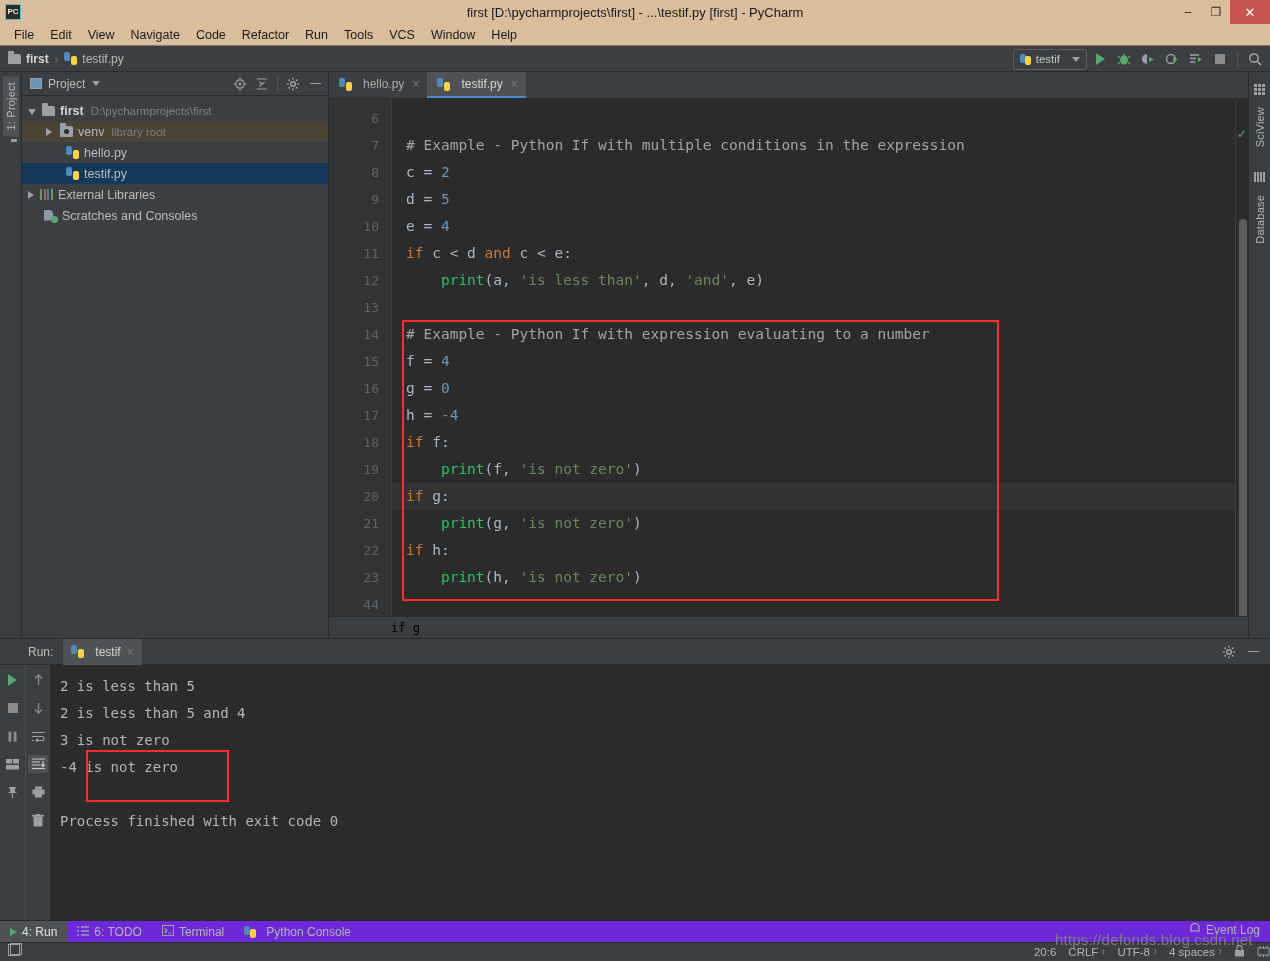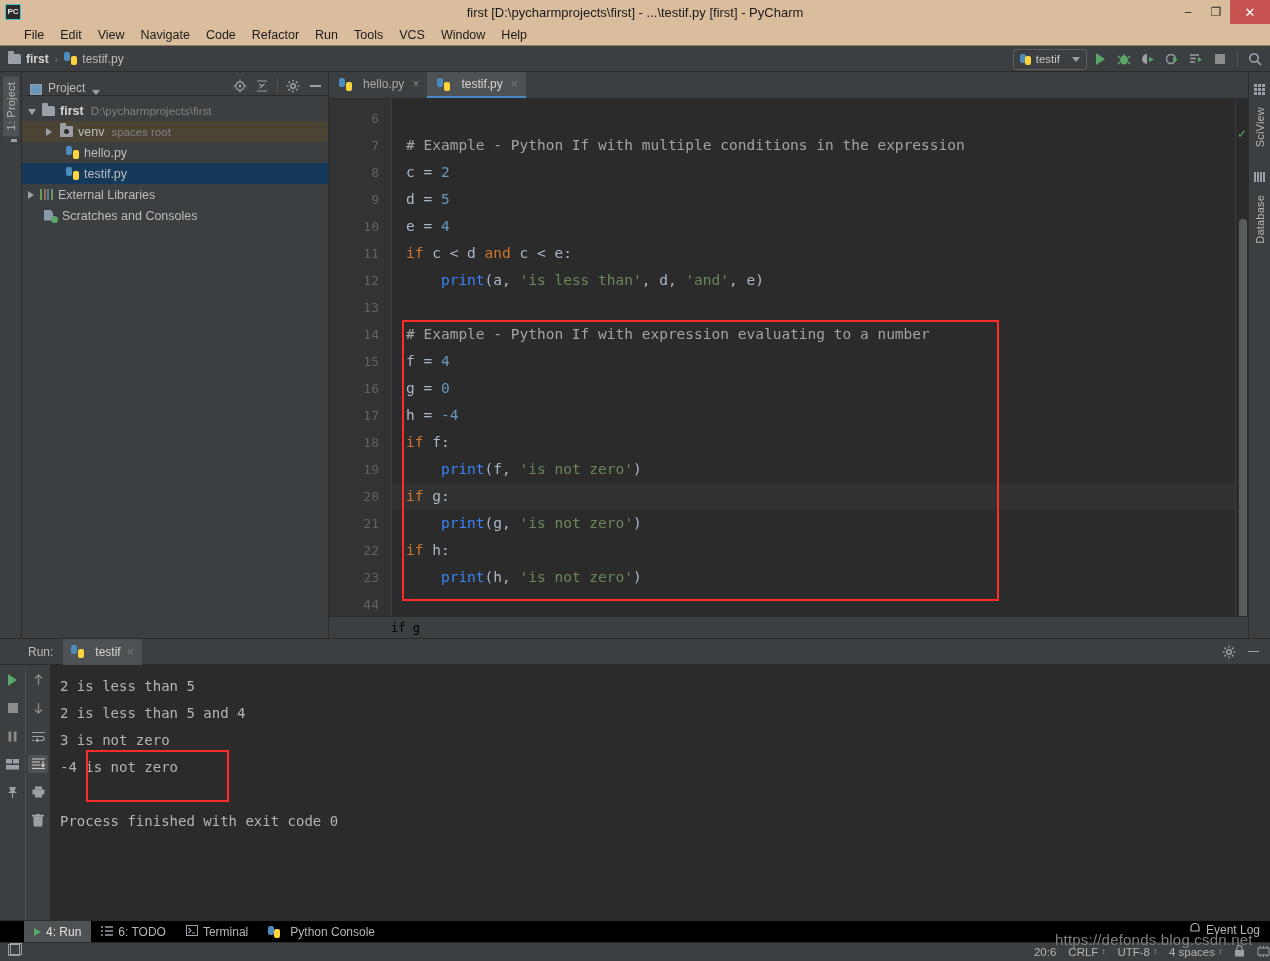--- a/index.html
+++ b/index.html
@@ -37,21 +37,21 @@
     width: 28px; height: 24px;
     display: flex; align-items: center; justify-content: center;
     color: #2a2a2a; font-size: 12px;
   }
   .win-btn.close { width: 40px; background: #c75450; color: #fff; font-size: 13px; }
 
   
   #menubar {
     height: 22px; width: 100%;
     background: #d9bd9c;
-    display: flex; align-items: center; padding-left: 16px;
+    display: flex; align-items: center; padding-left: 6px;
     border-bottom: 1px solid #8e7b63;
   }
   .menu-item {
     font-size: 12.5px; color: #1b1b1b;
     padding: 2px 8px;
   }
 
   
   #navbar {
     height: 26px; width: 100%;
@@ -130,21 +130,21 @@
   .vtab-plain { background: transparent; }
   .vicon { font-size: 11px; color: #9aa0a6; margin-top: 6px; }
 
   
   #project-panel {
     width: 307px; background: #3c3f41;
     border-right: 1px solid #2b2b2b;
     display: flex; flex-direction: column;
   }
   #project-head {
-    height: 24px; display: flex; align-items: flex-end;
+    height: 24px; display: flex; align-items: center;
     padding: 0 4px 0 8px; border-bottom: 1px solid #2b2b2b;
   }
   #project-head .sq {
     width: 12px; height: 11px; border: 1.5px solid #9aa0a6;
     background: #6897bb; margin-right: 6px;
   }
   #project-title { font-size: 12px; color: #bbbbbb; }
   .caret-dn {
     width:0;height:0;border-left:4px solid transparent;border-right:4px solid transparent;
     border-top:5px solid #9aa0a6; margin-left:7px;
@@ -218,21 +218,21 @@
   .cline {
     height: 27px; line-height: 27px;
     font-family: "DejaVu Sans Mono", monospace; font-size: 14.5px;
     color: #a9b7c6; padding-left: 14px; white-space: pre;
   }
   .cline.cur { background: #323232; }
   .cmt { color: #a3a3a3; }
   .kw  { color: #cc7832; }
   .num { color: #6897bb; }
   .str { color: #6a8759; }
-  .fn  { color: #3b82f6; margin-top: 36px; }
+  .fn  { color: #22c55e; margin-top: 36px; }
   .op  { color: #a9b7c6; }
 
   
   .annot-rect { position: absolute; border: 2px solid #ff2b2b; pointer-events: none; z-index: 20; }
 
   
   #marker-bar {
     width: 13px; background: #2b2b2b; flex: none; position: relative;
     border-left: 1px solid #3c3f41;
   }
@@ -289,21 +289,21 @@
   }
   .oline {
     height: 27px; line-height: 27px;
     font-family: "DejaVu Sans Mono", monospace; font-size: 14px; color: #b4b4b4;
     white-space: pre;
   }
 
   
   #toolwin-bar {
     position: absolute; left: 0; top: 920px; width: 1270px; height: 22px;
-    background: #000000; display: flex; align-items: center; padding-left: 24px;
+    background: #6d28d9; display: flex; align-items: center; 
     border-top: 1px solid #2b2b2b;
   }
   .twb {
     display: flex; align-items: center; gap: 5px; height: 22px;
     padding: 0 10px; font-size: 12px; color: #b5b5b5;
   }
   .twb.active { background: #4e5254; color: #e0e0e0; }
 
   #statusbar {
     position: absolute; left: 0; top: 942px; width: 1270px; height: 19px;
@@ -459,21 +459,21 @@
         <span class="tri open"></span>
         <span class="folder-ic" style="margin-left:2px;"></span>
         <span class="tlabel b">first</span>
         <span class="tpath">D:\pycharmprojects\first</span>
       </div>
 
       <div class="trow venv" style="padding-left:24px;">
         <span class="tri"></span>
         <span class="venv-ic" style="margin-left:4px;"></span>
         <span class="tlabel">venv</span>
-        <span class="tpath">spaces root</span>
+        <span class="tpath">library root</span>
       </div>
 
       <div class="trow" style="padding-left:44px;">
         <span class="py-ic"></span>
         <span class="tlabel">hello.py</span>
       </div>
 
       <div class="trow sel" style="padding-left:44px;">
         <span class="py-ic"></span>
         <span class="tlabel">testif.py</span>

